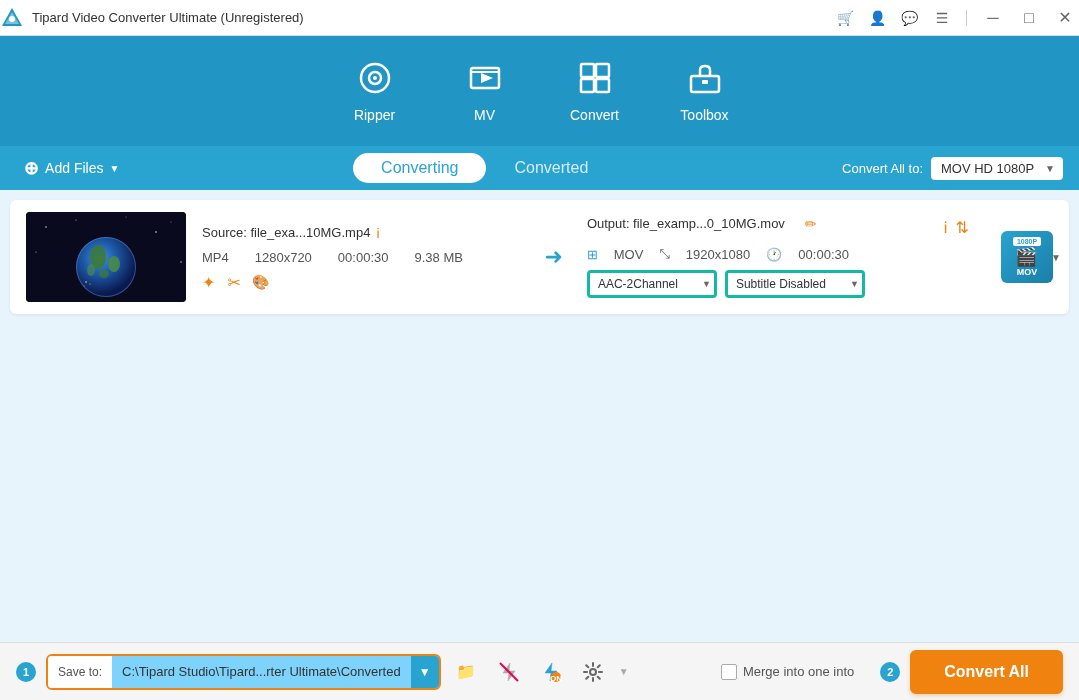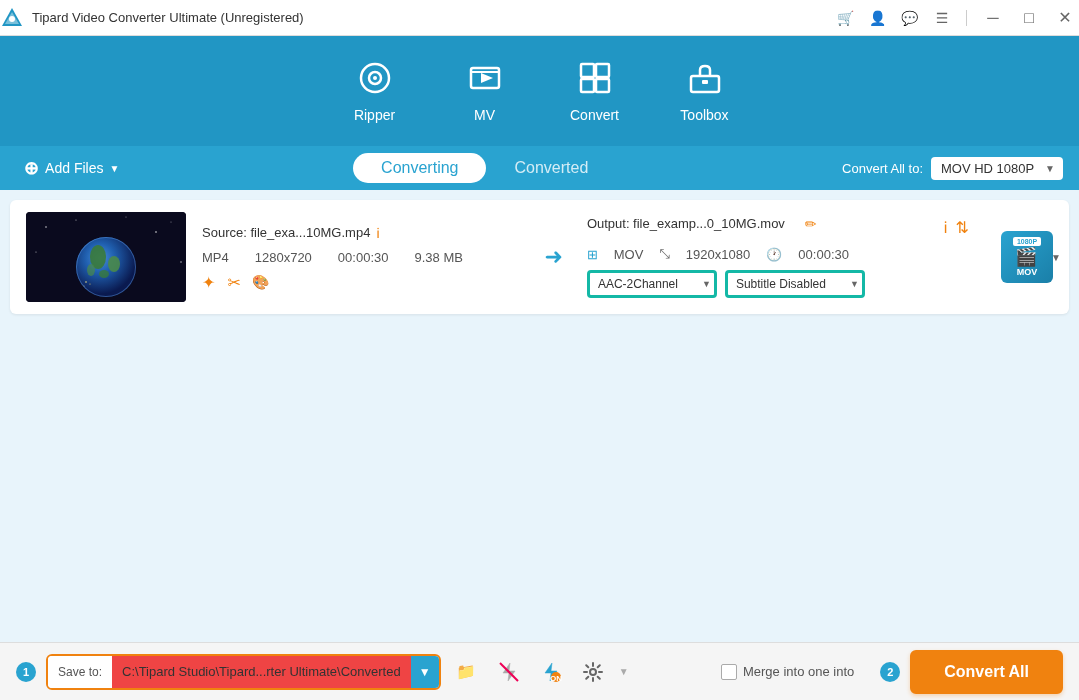--- a/index.html
+++ b/index.html
@@ -381,21 +381,21 @@
       white-space: nowrap;
       background: #fff;
       height: 100%;
       display: flex;
       align-items: center;
     }
     .save-to-path {
       padding: 9px 10px;
       font-size: 13px;
       color: #333;
-      background: #ef4444;
+      background: #7dd3fc;
       flex: 1;
       min-width: 220px;
       height: 100%;
       display: flex;
       align-items: center;
     }
     .save-to-dropdown {
       background: #29a3d0;
       width: 28px;
       height: 100%;

